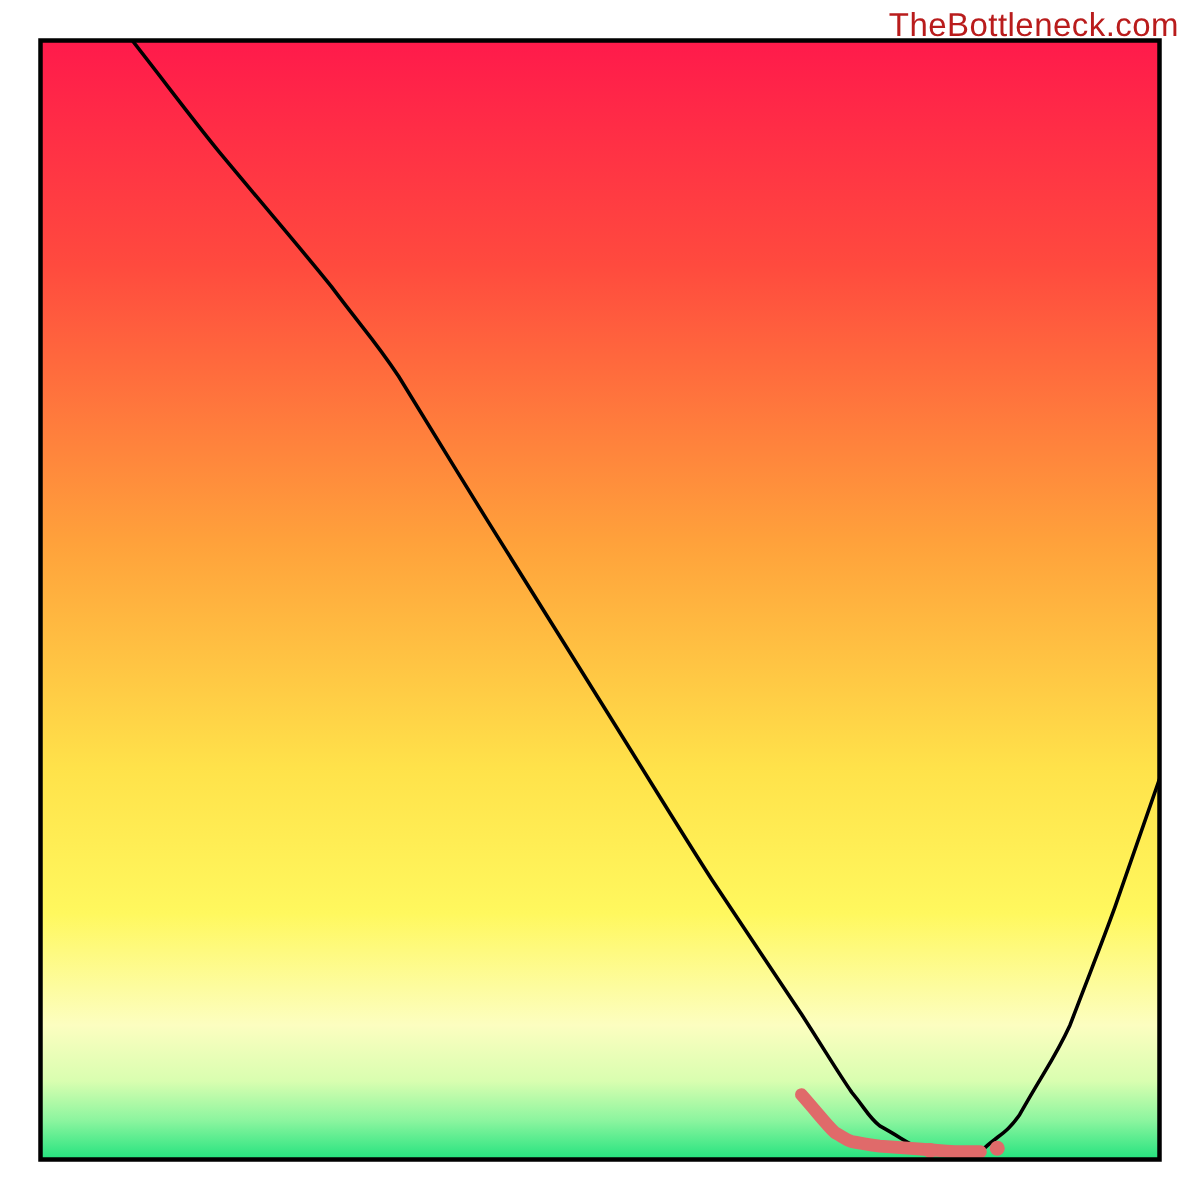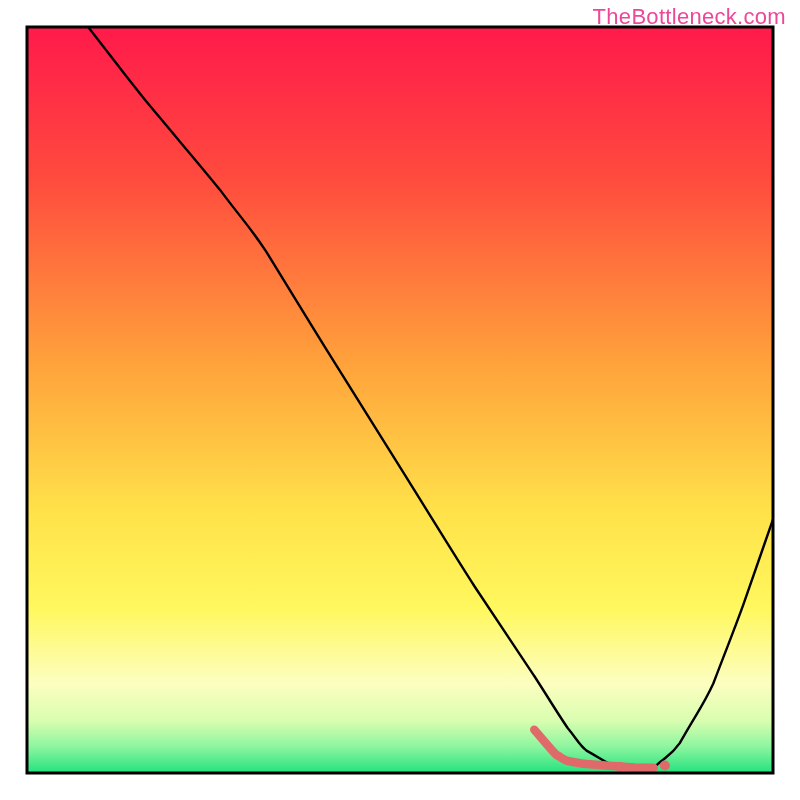--- a/index.html
+++ b/index.html
@@ -12,21 +12,21 @@
   }
   .container {
     position: relative;
     width: 800px;
     height: 800px;
   }
   .watermark {
     position: absolute;
     top: 4px;
     right: 14px;
-    color: #ec4899;
+    color: #b91c1c;
     font-size: 22px;
     font-weight: 500;
     letter-spacing: 0.3px;
     z-index: 5;
   }
   svg.chart {
     position: absolute;
     top: 0;
     left: 0;
   }

